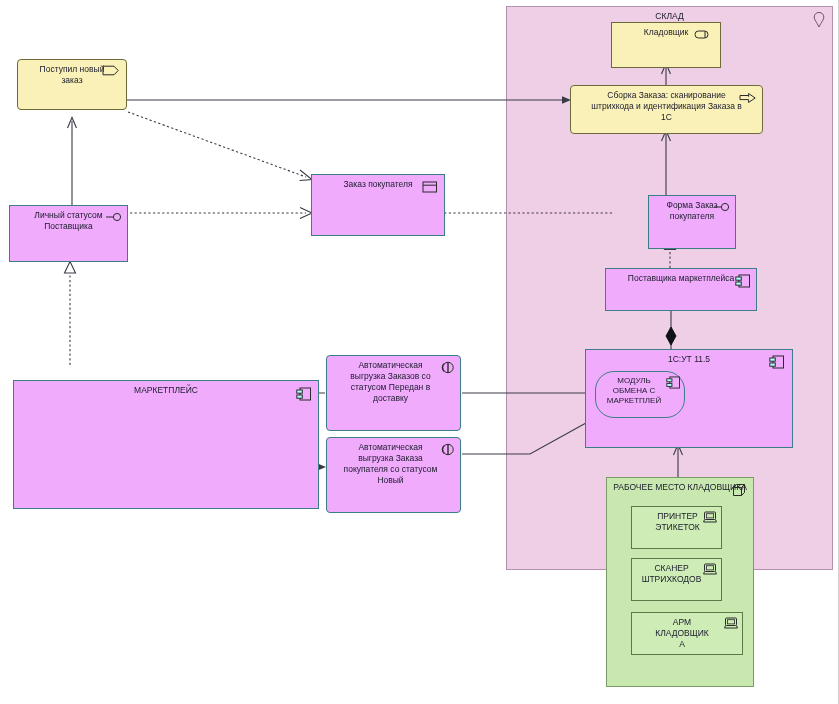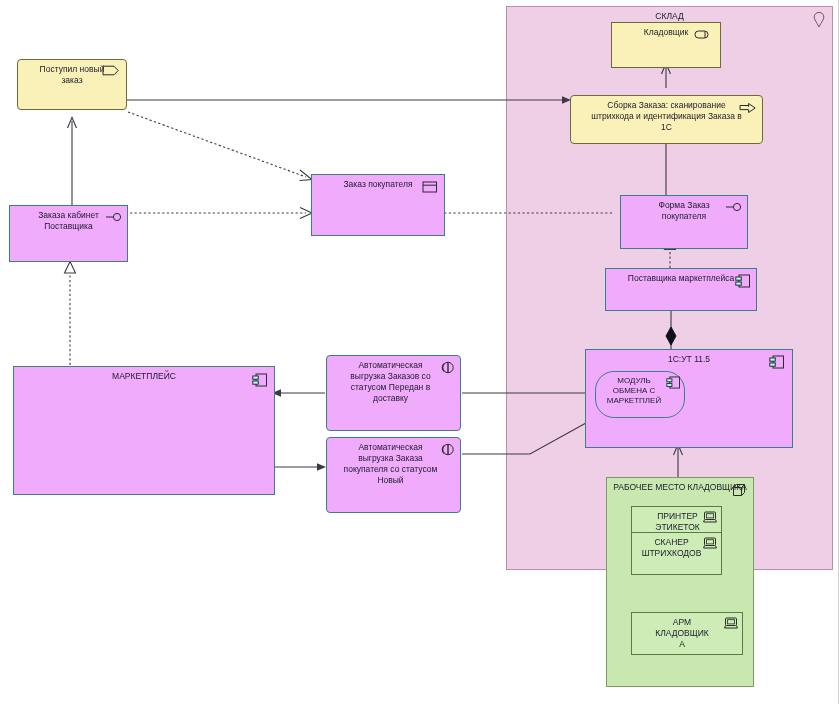--- a/index.html
+++ b/index.html
@@ -177,47 +177,47 @@
   </div>
 
   <div class="node fill-yellow" style="left:611px; top:22px; width:110px; height:46px;">
     <span class="label">Кладовщик</span>
     <svg class="icon" style="right:6px; top:6px;" width="20" height="11" viewBox="0 0 20 11">
       <rect x="1" y="2" width="13" height="7" rx="3.5" fill="none" stroke="#2b2b2b" stroke-width="1"></rect>
       <line x1="11" y1="2" x2="11" y2="9" stroke="#2b2b2b" stroke-width="1"></line>
     </svg>
   </div>
 
-  <div class="node fill-yellow rounded" style="left:570px; top:85px; width:193px; height:49px; padding-left:18px; padding-right:18px;margin-top:10px;">
+  <div class="node fill-yellow rounded" style="left:570px; top:85px; width:193px; height:49px; padding-left:18px; padding-right:18px;">
     <span class="label">Сборка Заказа: сканирование
 штрихкода и идентификация Заказа в
 1С</span>
     <svg class="icon" style="right:5px; top:6px;" width="18" height="11" viewBox="0 0 18 11">
       <path d="M1 3.5 h8.6 v1 l0 -1.6 l0 0 v-1.4 l6.6 4.5 l-6.6 4.5 v-2.9 h-8.6 z" fill="none" stroke="#2b2b2b" stroke-width="1"></path>
     </svg>
   </div>
 
   <div class="node fill-cyan" style="left:9px; top:205px; width:119px; height:57px;">
-    <span class="label">Заказа кабинет
+    <span class="label">Личный статусом
 Поставщика</span>
     <svg class="icon" style="right:4px; top:6px;" width="18" height="10" viewBox="0 0 18 10">
       <line x1="1" y1="5" x2="8" y2="5" stroke="#2b2b2b" stroke-width="1"></line>
       <circle cx="12" cy="5" r="3.6" fill="none" stroke="#2b2b2b" stroke-width="1"></circle>
     </svg>
   </div>
 
   <div class="node fill-cyan" style="left:311px; top:174px; width:134px; height:62px;">
     <span class="label">Заказ покупателя</span>
     <svg class="icon" style="right:6px; top:6px;" width="16" height="12" viewBox="0 0 16 12">
       <rect x="1" y="1" width="13.5" height="10" fill="none" stroke="#2b2b2b" stroke-width="1"></rect>
       <line x1="1" y1="4.2" x2="14.5" y2="4.2" stroke="#2b2b2b" stroke-width="1"></line>
     </svg>
   </div>
 
-  <div class="node fill-cyan" style="left:13px; top:366px; width:262px; height:129px;">
+  <div class="node fill-cyan" style="left:13px; top:380px; width:306px; height:129px;">
     <span class="label">МАРКЕТПЛЕЙС</span>
     <svg class="icon" style="right:6px; top:6px;" width="16" height="14" viewBox="0 0 16 14">
       <rect x="4" y="1" width="10.5" height="12" fill="none" stroke="#2b2b2b" stroke-width="1"></rect>
       <rect x="0.8" y="3" width="5.5" height="3.2" fill="#aeffff" stroke="#2b2b2b" stroke-width="1"></rect>
       <rect x="0.8" y="8" width="5.5" height="3.2" fill="#aeffff" stroke="#2b2b2b" stroke-width="1"></rect>
     </svg>
   </div>
 
   <div class="node fill-cyan rounded" style="left:326px; top:355px; width:135px; height:76px; padding-left:8px; padding-right:14px;">
     <span class="label">Автоматическая
@@ -236,21 +236,21 @@
 выгрузка Заказа
 покупателя со статусом
 Новый</span>
     <svg class="icon" style="right:4px; top:5px;" width="16" height="13" viewBox="0 0 16 13">
       <circle cx="8" cy="6.5" r="5.2" fill="none" stroke="#2b2b2b" stroke-width="1"></circle>
       <line x1="8" y1="1.3" x2="8" y2="11.7" stroke="#2b2b2b" stroke-width="1.4"></line>
       <path d="M4.3 2.4 A5.2 5.2 0 0 0 4.3 10.6" fill="none" stroke="#2b2b2b" stroke-width="1.2"></path>
     </svg>
   </div>
 
-  <div class="node fill-cyan" style="left:620px; top:195px; width:128px; height:54px;">
+  <div class="node fill-cyan" style="left:648px; top:195px; width:88px; height:54px;">
     <span class="label">Форма Заказ
 покупателя</span>
     <svg class="icon" style="right:4px; top:6px;" width="18" height="10" viewBox="0 0 18 10">
       <line x1="1" y1="5" x2="8" y2="5" stroke="#2b2b2b" stroke-width="1"></line>
       <circle cx="12" cy="5" r="3.6" fill="none" stroke="#2b2b2b" stroke-width="1"></circle>
     </svg>
   </div>
 
   <div class="node fill-cyan" style="left:605px; top:268px; width:152px; height:43px;">
     <span class="label">Поставщика маркетплейса</span>
@@ -285,21 +285,21 @@
     <span class="label">ПРИНТЕР
 ЭТИКЕТОК</span>
     <svg class="icon" style="right:4px; top:4px;" width="14" height="12" viewBox="0 0 14 12">
       <rect x="1.5" y="1" width="11" height="7.5" rx="1" fill="none" stroke="#2b2b2b" stroke-width="1"></rect>
       <rect x="3.4" y="2.7" width="7.2" height="4.2" fill="none" stroke="#2b2b2b" stroke-width="0.8"></rect>
       <path d="M0.6 11 h12.8" stroke="#2b2b2b" stroke-width="1"></path>
       <path d="M1.5 8.5 l-0.9 2.5 M12.5 8.5 l0.9 2.5" stroke="#2b2b2b" stroke-width="1"></path>
     </svg>
   </div>
 
-  <div class="node fill-green" style="left:631px; top:532px; width:91px; height:43px; padding-left:6px; padding-right:16px; background:#cdecb6;">
+  <div class="node fill-green" style="left:631px; top:558px; width:91px; height:43px; padding-left:6px; padding-right:16px; background:#cdecb6;">
     <span class="label">СКАНЕР
 ШТРИХКОДОВ</span>
     <svg class="icon" style="right:4px; top:4px;" width="14" height="12" viewBox="0 0 14 12">
       <rect x="1.5" y="1" width="11" height="7.5" rx="1" fill="none" stroke="#2b2b2b" stroke-width="1"></rect>
       <rect x="3.4" y="2.7" width="7.2" height="4.2" fill="none" stroke="#2b2b2b" stroke-width="0.8"></rect>
       <path d="M0.6 11 h12.8" stroke="#2b2b2b" stroke-width="1"></path>
       <path d="M1.5 8.5 l-0.9 2.5 M12.5 8.5 l0.9 2.5" stroke="#2b2b2b" stroke-width="1"></path>
     </svg>
   </div>
 

